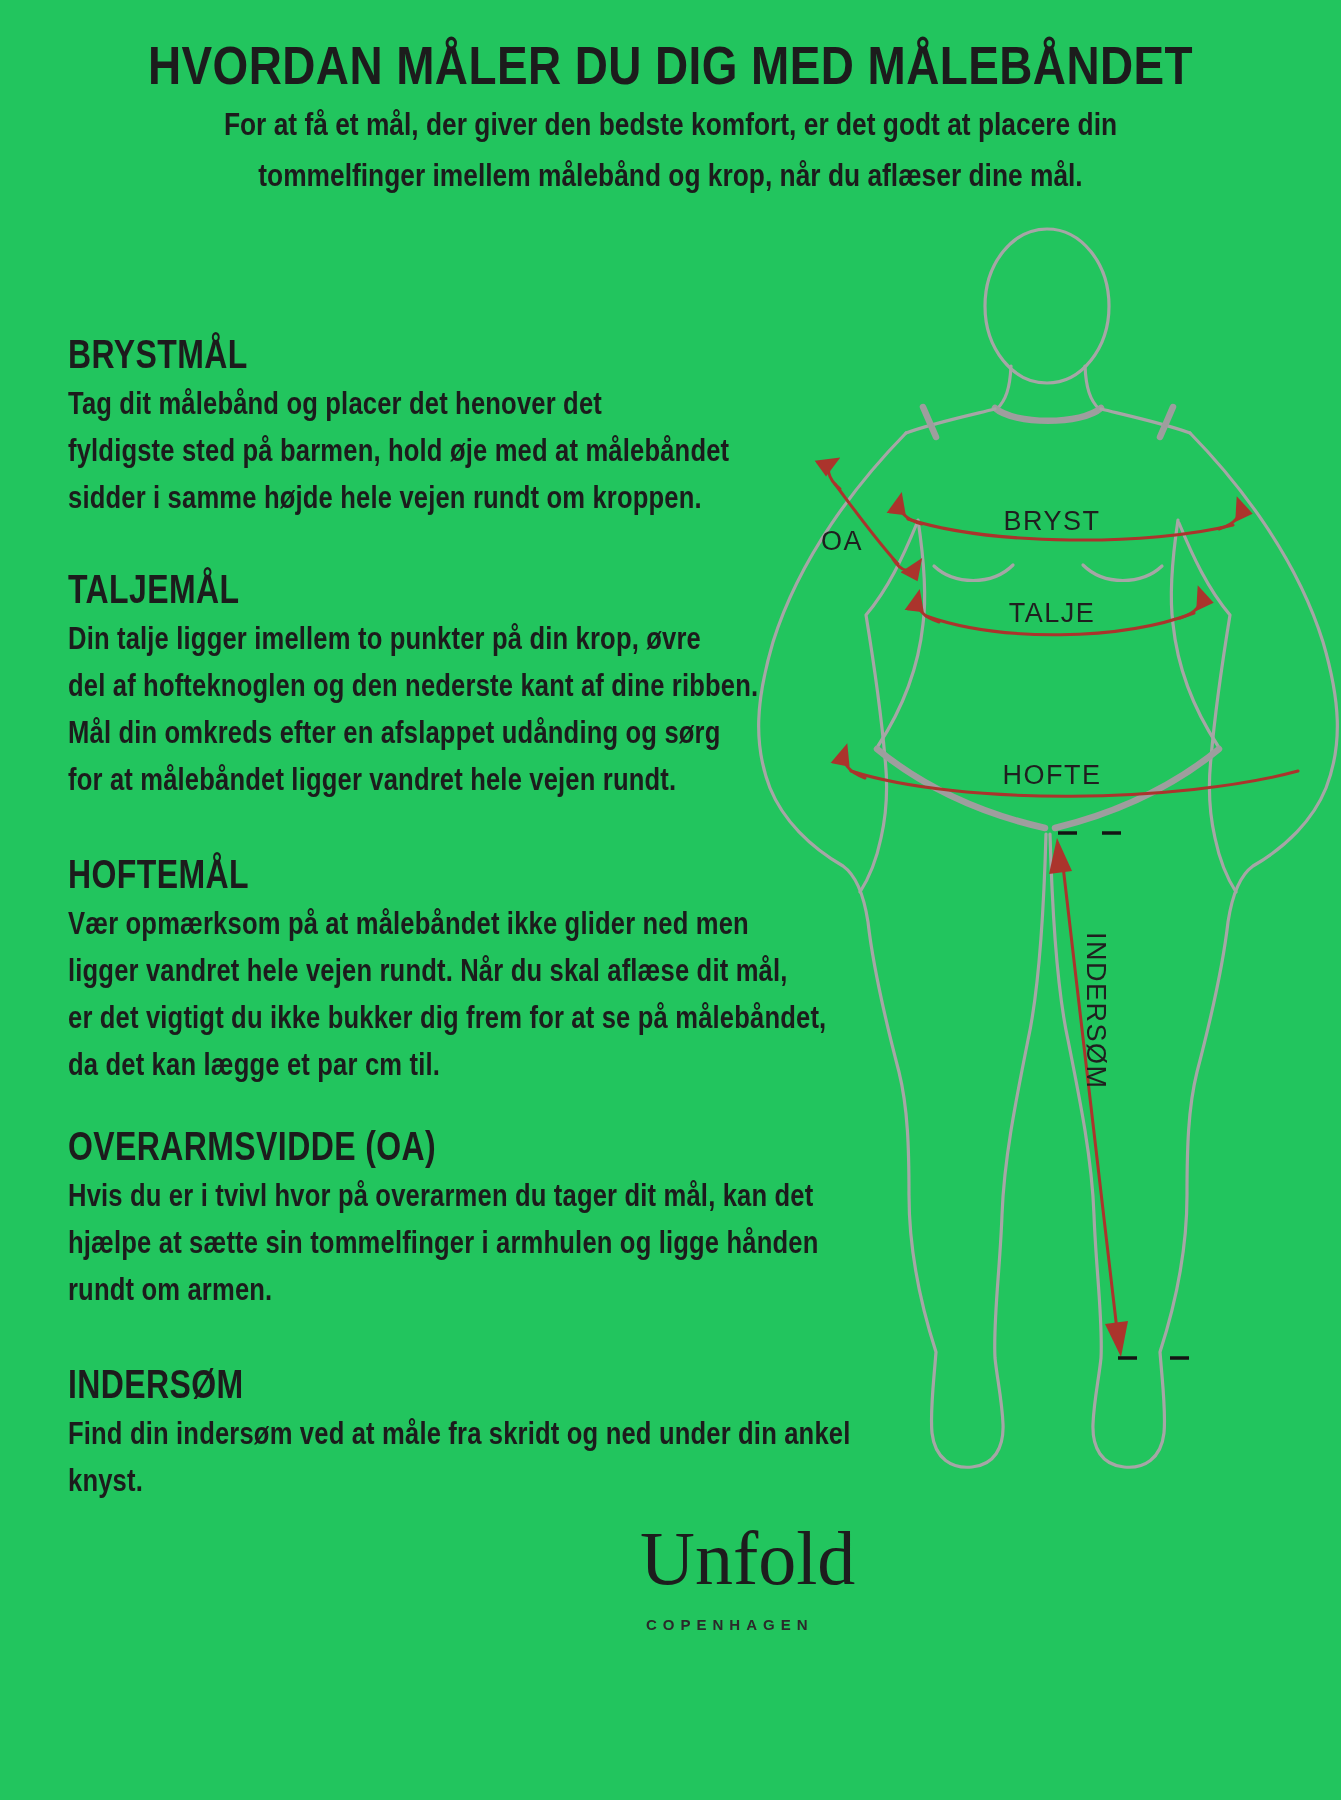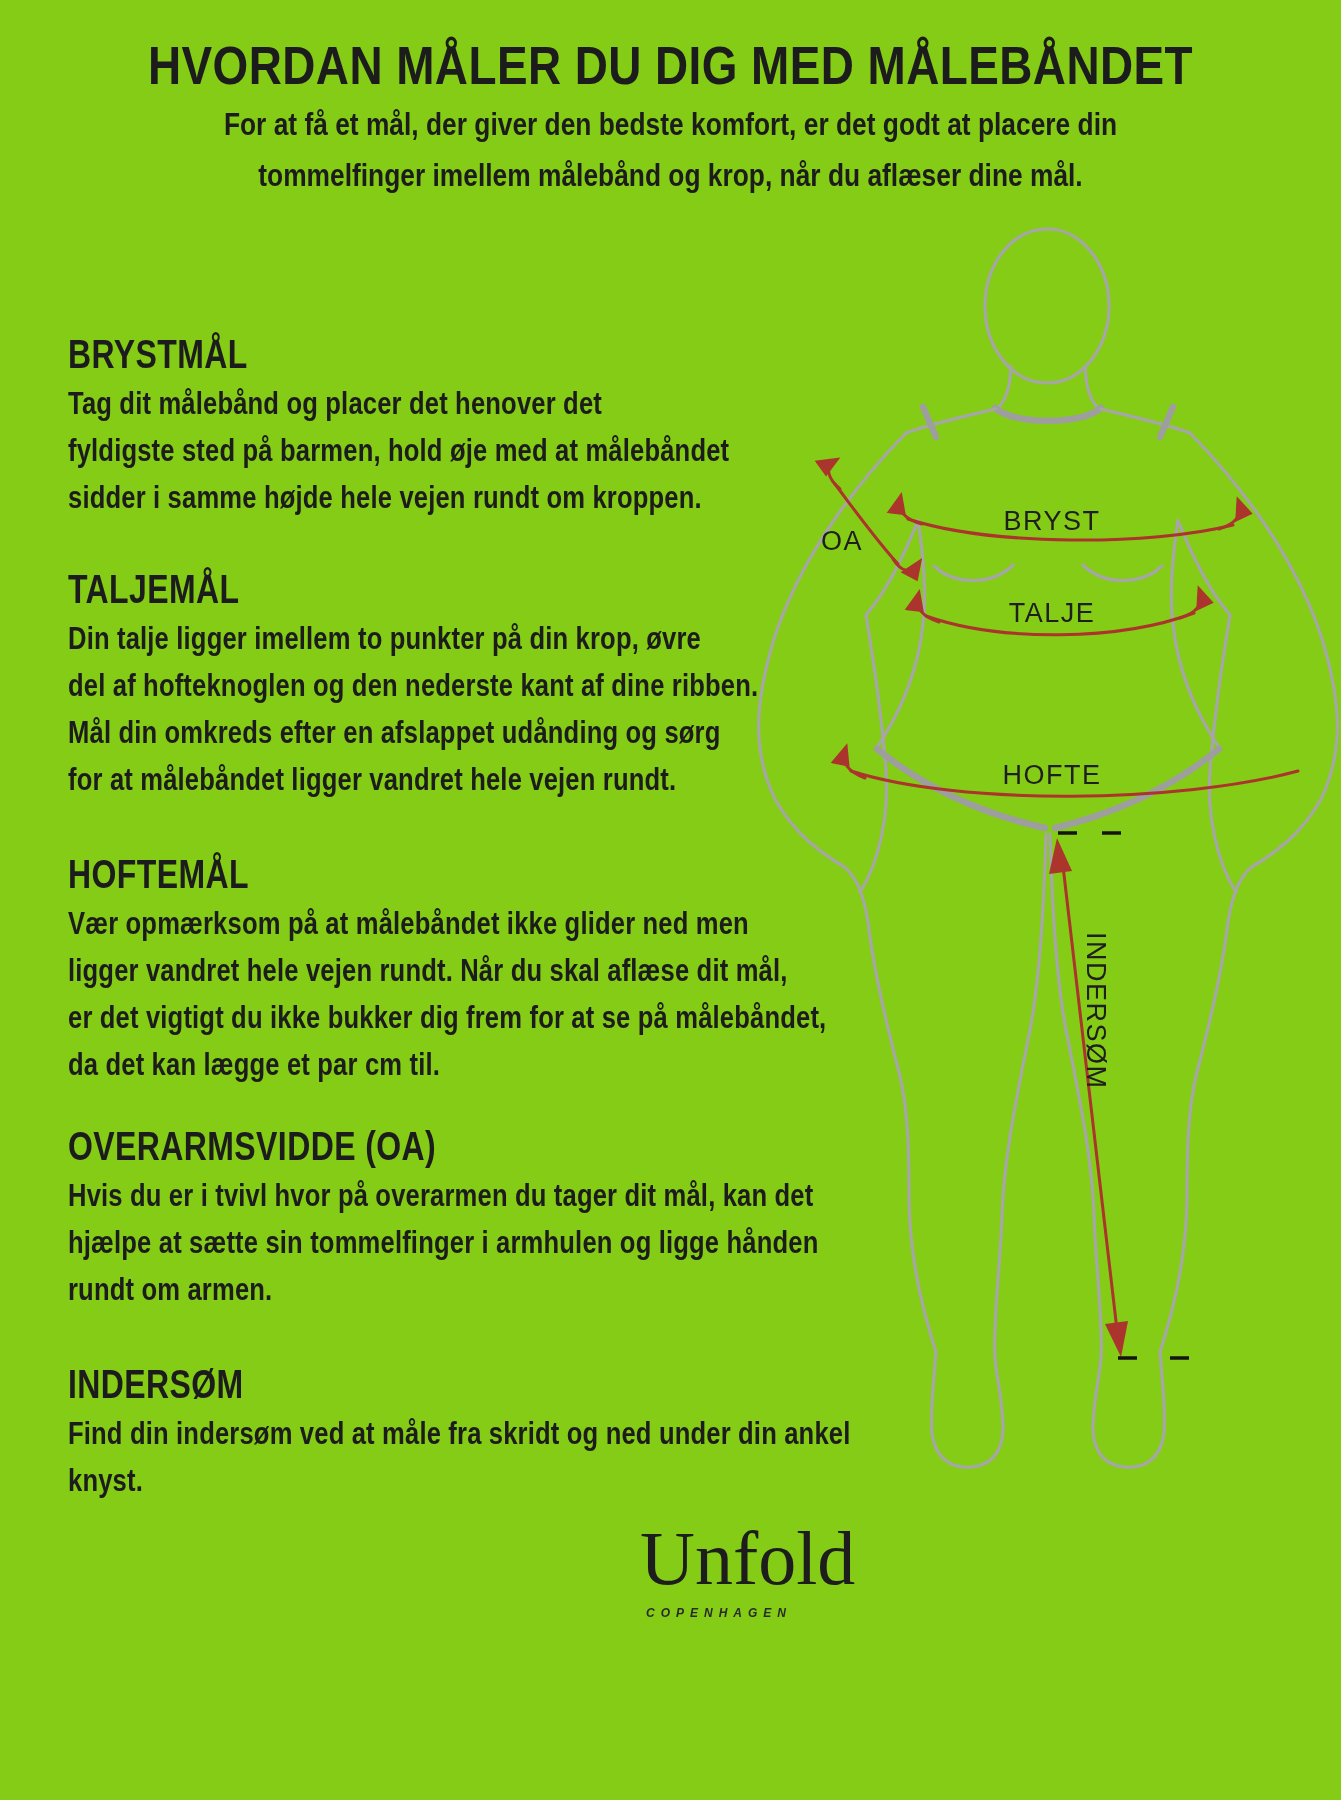--- a/index.html
+++ b/index.html
@@ -1,16 +1,16 @@
 <!DOCTYPE html>
 <html><head>
 <meta charset="utf-8">
 <style>
   html,body{margin:0;padding:0;background:#ffffff;}
-  .page{position:relative;width:1341px;height:1800px;background:#84cc16;overflow:hidden;
+  .page{position:relative;width:1341px;height:1800px;background:#22c55e;overflow:hidden;
         font-family:"Liberation Sans",sans-serif;color:#1c1c1c;}
 
   
   .title{position:absolute;top:34px;left:0;width:1341px;text-align:center;
          font-size:54px;font-weight:bold;letter-spacing:0.5px;white-space:nowrap;
          transform:scaleX(0.85);transform-origin:center top;}
   .subtitle{position:absolute;top:99px;left:0;width:1341px;text-align:center;
             font-size:31px;font-weight:bold;line-height:51px;white-space:nowrap;
             transform:scaleX(0.85);transform-origin:center top;}
 
@@ -24,21 +24,21 @@
 
   .body-line{fill:none;stroke:#a6a6a6;stroke-width:3.2;stroke-linecap:round;stroke-linejoin:round;}
   .body-thick{fill:none;stroke:#9e9e9e;stroke-width:6.5;stroke-linecap:round;stroke-linejoin:round;}
   .tape{fill:none;stroke:#ab342c;stroke-width:3;stroke-linecap:round;}
   .tick{stroke:#141414;stroke-width:3.5;stroke-linecap:butt;}
   .diagram-label{font-family:"Liberation Sans",sans-serif;font-size:27px;fill:#1f1f1f;letter-spacing:1.5px;}
 
   
   .logo{position:absolute;left:640px;top:1518px;width:280px;}
   .logo .brand{font-family:"Liberation Serif",serif;font-size:76px;color:#1d1d1d;line-height:80px;}
-  .logo .city{font-size:12px;font-weight:bold;letter-spacing:6px;color:#2a2a2a;margin-top:8px;padding-left:6px;font-style:italic;}
+  .logo .city{font-size:15px;font-weight:bold;letter-spacing:6px;color:#2a2a2a;margin-top:18px;padding-left:6px;}
 </style>
 </head>
 <body>
 
 <div class="page">
 
   <div class="title">HVORDAN MÅLER DU DIG MED MÅLEBÅNDET</div>
   <div class="subtitle">
     <div>For at få et mål, der giver den bedste komfort, er det godt at placere din</div>
     <div>tommelfinger imellem målebånd og krop, når du aflæser dine mål.</div>

